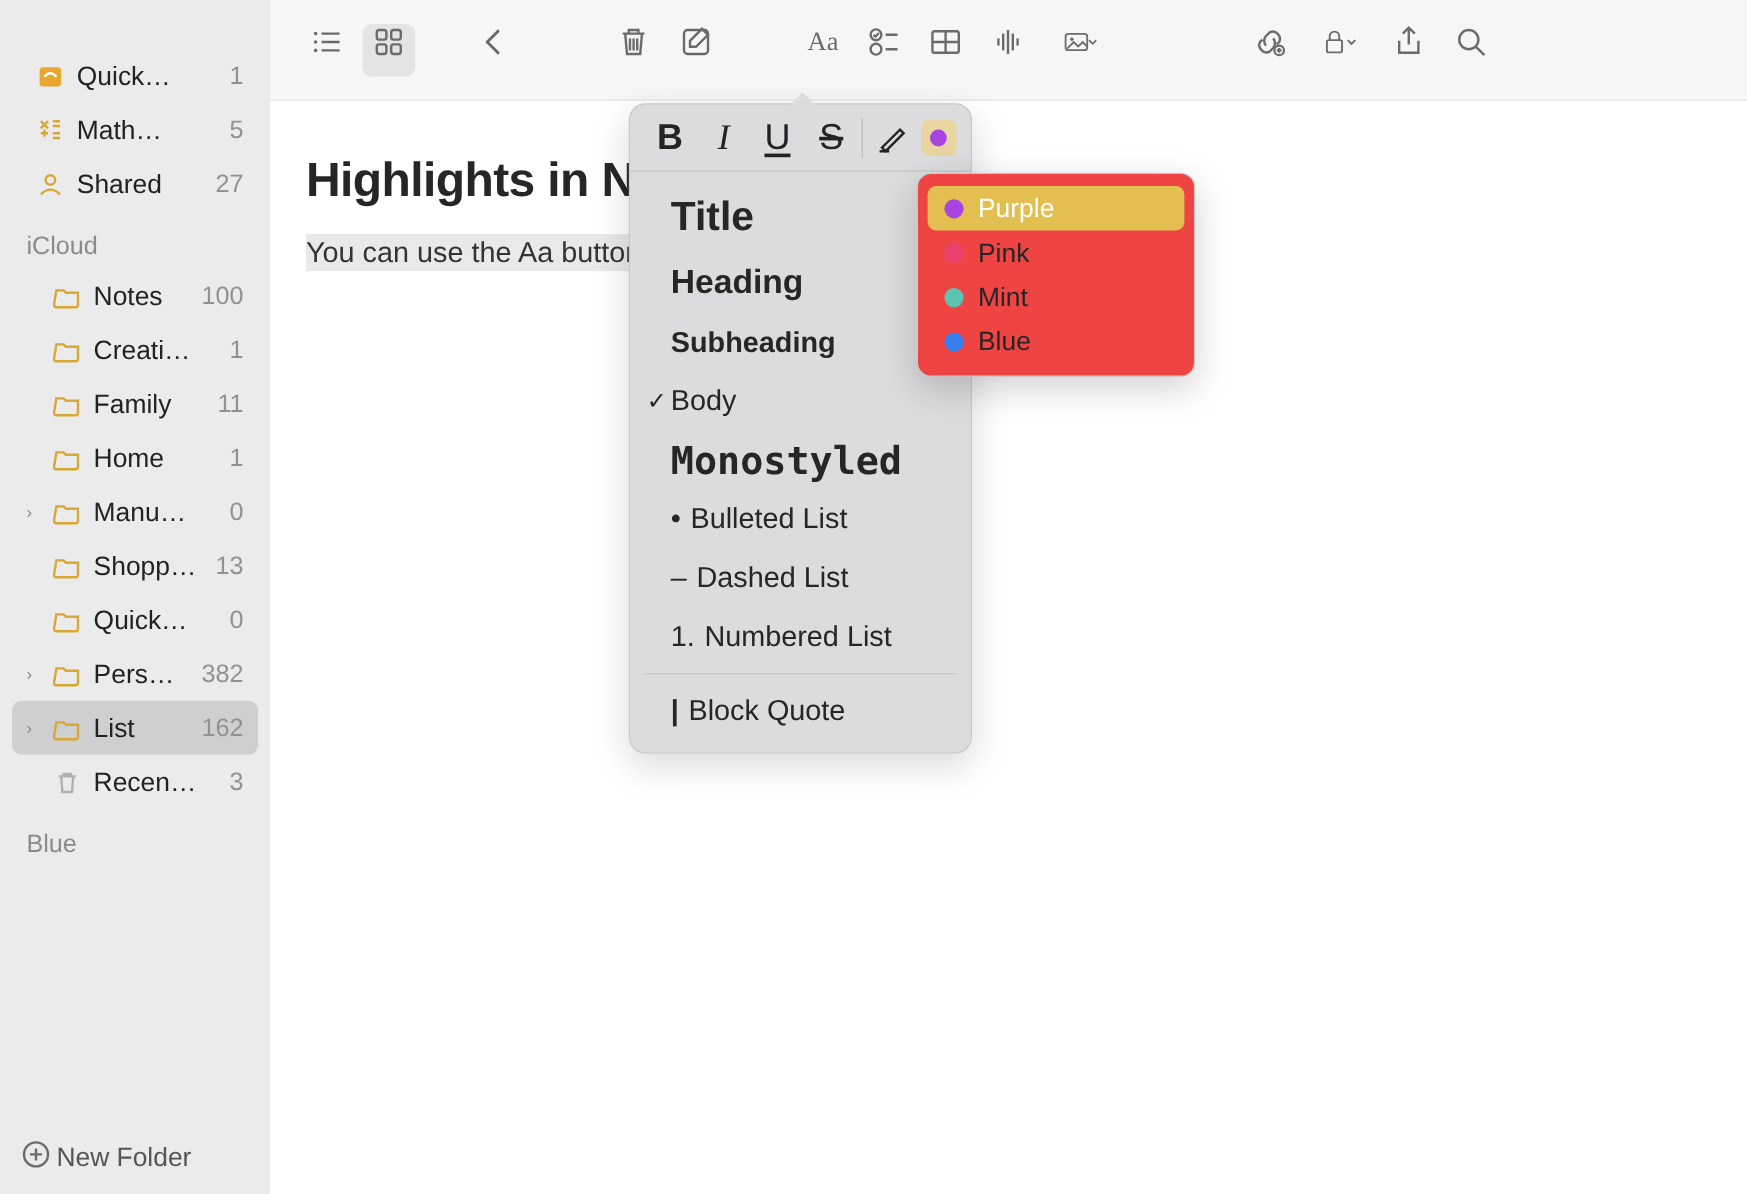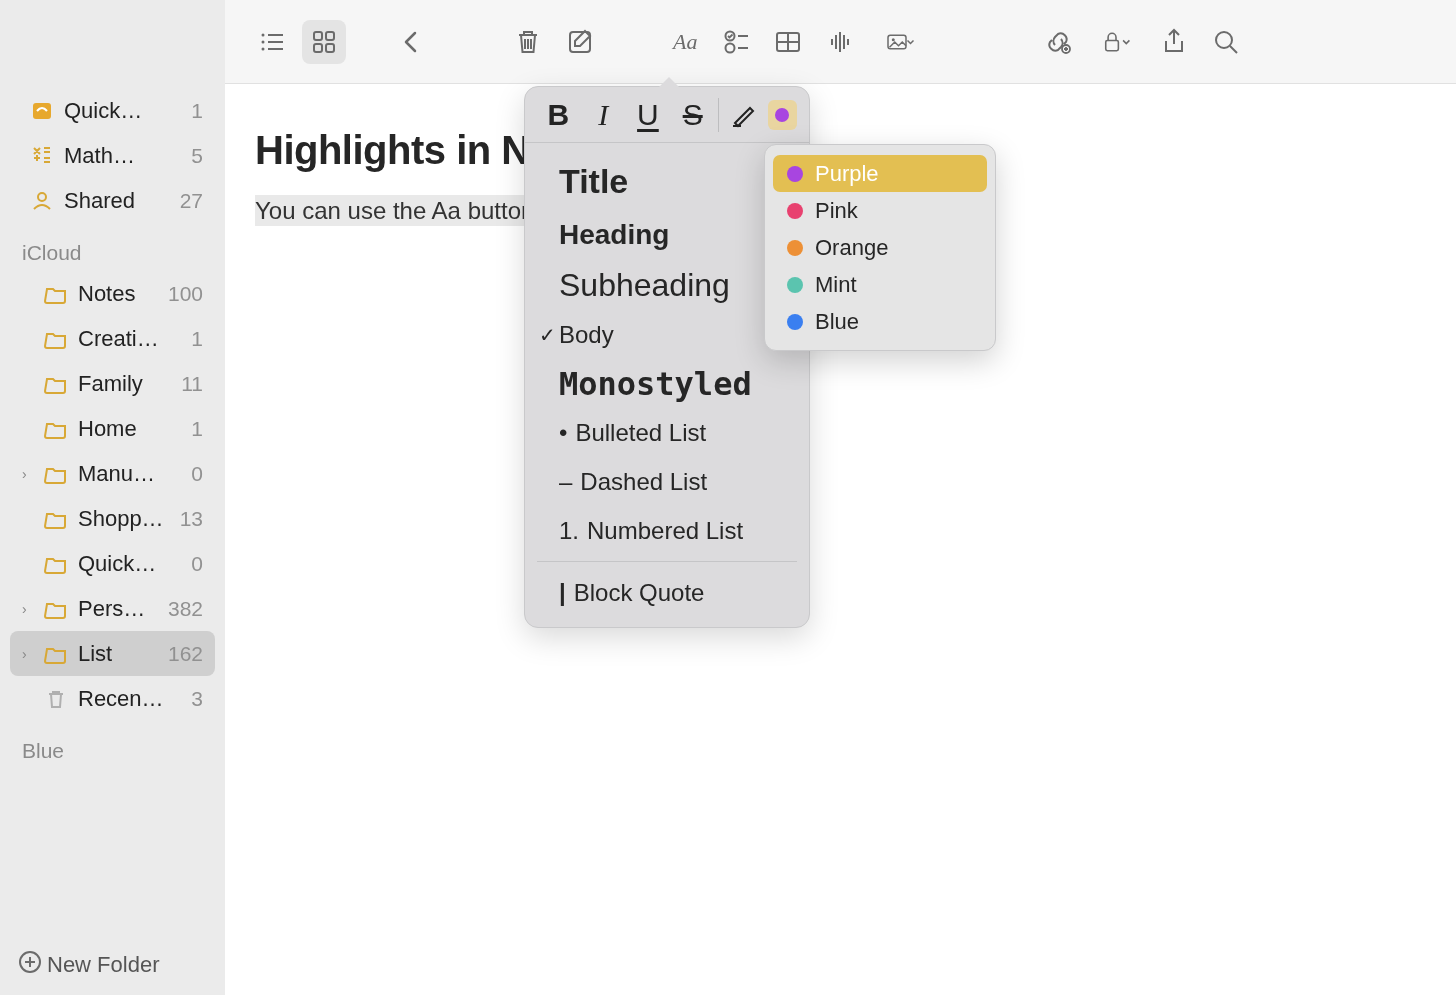--- a/index.html
+++ b/index.html
@@ -28,40 +28,39 @@
 .traffic-light.red { background: #ec6a5e; }
 .traffic-light.yellow { background: #f5bf4f; }
 .traffic-light.green { background: #62c855; }
 
 .sidebar-toggle {
   margin-left: 30px;
   width: 34px; height: 28px;
   color: #6b6b6b;
 }
 .tb-icon {
-  display: flex; align-items: center; justify-content: center;
+  display: flex; align-items: flex-start; justify-content: center;
   width: 44px; height: 44px; color: #6b6b6b;
   border-radius: 8px;
-  font-style: italic;
 }
 .tb-icon.active { background: #e4e4e4; }
 .tb-spacer { flex: 0 0 auto; }
 .tb-gap-med { width: 28px; }
 .tb-gap-large { width: 90px; }
 
 .toolbar svg { width: 30px; height: 30px; }
 
 
 .sidebar {
   position: absolute;
   left: 0; top: 0;
   width: 225px;
   height: 995px;
   background: #ebebeb;
-  padding-top: 88px;
+  padding-top: 41px;
   display: flex;
   flex-direction: column;
   font-size: 22px;
 }
 .sidebar-items { flex: 1; overflow: hidden; }
 .side-item {
   display: flex; align-items: center;
   height: 45px;
   padding: 0 12px 0 20px;
   gap: 10px;
@@ -176,36 +175,36 @@
   height: 49px;
   padding: 0 14px 0 34px;
   position: relative;
 }
 .style-item .check {
   position: absolute; left: 14px;
   font-size: 20px;
 }
 .style-item.title-s { font-size: 34px; font-weight: 800; height:56px;}
 .style-item.heading-s { font-size: 28px; font-weight: 800; height:52px;}
-.style-item.subheading-s { font-size: 32px; font-weight: 400; }
+.style-item.subheading-s { font-size: 24px; font-weight: 700; }
 .style-item.body-s { font-size: 24px; font-weight: 400; }
 .style-item.mono-s { font-size: 32px; font-family: Menlo, monospace; font-weight: bold; }
 .style-item.bulleted-s, .style-item.dashed-s, .style-item.numbered-s {
   font-size: 24px; font-weight: 400;
 }
 .style-sep { height:1px; background:#c5c5c7; margin: 6px 12px; }
 .style-item.block-s { font-size: 24px; font-weight: 400; }
 
 
 .submenu {
   position: absolute;
   left: 764px;
   top: 144px;
   width: 232px;
-  background: #e5e5e5;
+  background: #ef4444;
   border: 1px solid #c9c9cb;
   border-radius: 12px;
   box-shadow: 0 10px 30px rgba(0,0,0,0.18);
   padding: 10px 8px;
 }
 .submenu-item {
   display: flex; align-items: center;
   height: 37px;
   padding: 0 14px;
   gap: 12px;
@@ -577,24 +576,20 @@
 <div class="submenu">
   <div class="submenu-item selected">
     <span class="swatch" style="background:#a845e0"></span>
     <span>Purple</span>
   </div>
   <div class="submenu-item">
     <span class="swatch" style="background:#e8416f"></span>
     <span>Pink</span>
   </div>
   <div class="submenu-item">
-    <span class="swatch" style="background:#ed9036"></span>
-    <span>Orange</span>
-  </div>
-  <div class="submenu-item">
     <span class="swatch" style="background:#5bc4af"></span>
     <span>Mint</span>
   </div>
   <div class="submenu-item">
     <span class="swatch" style="background:#3a7ff0"></span>
     <span>Blue</span>
   </div>
 </div>
 
 </body></html>

